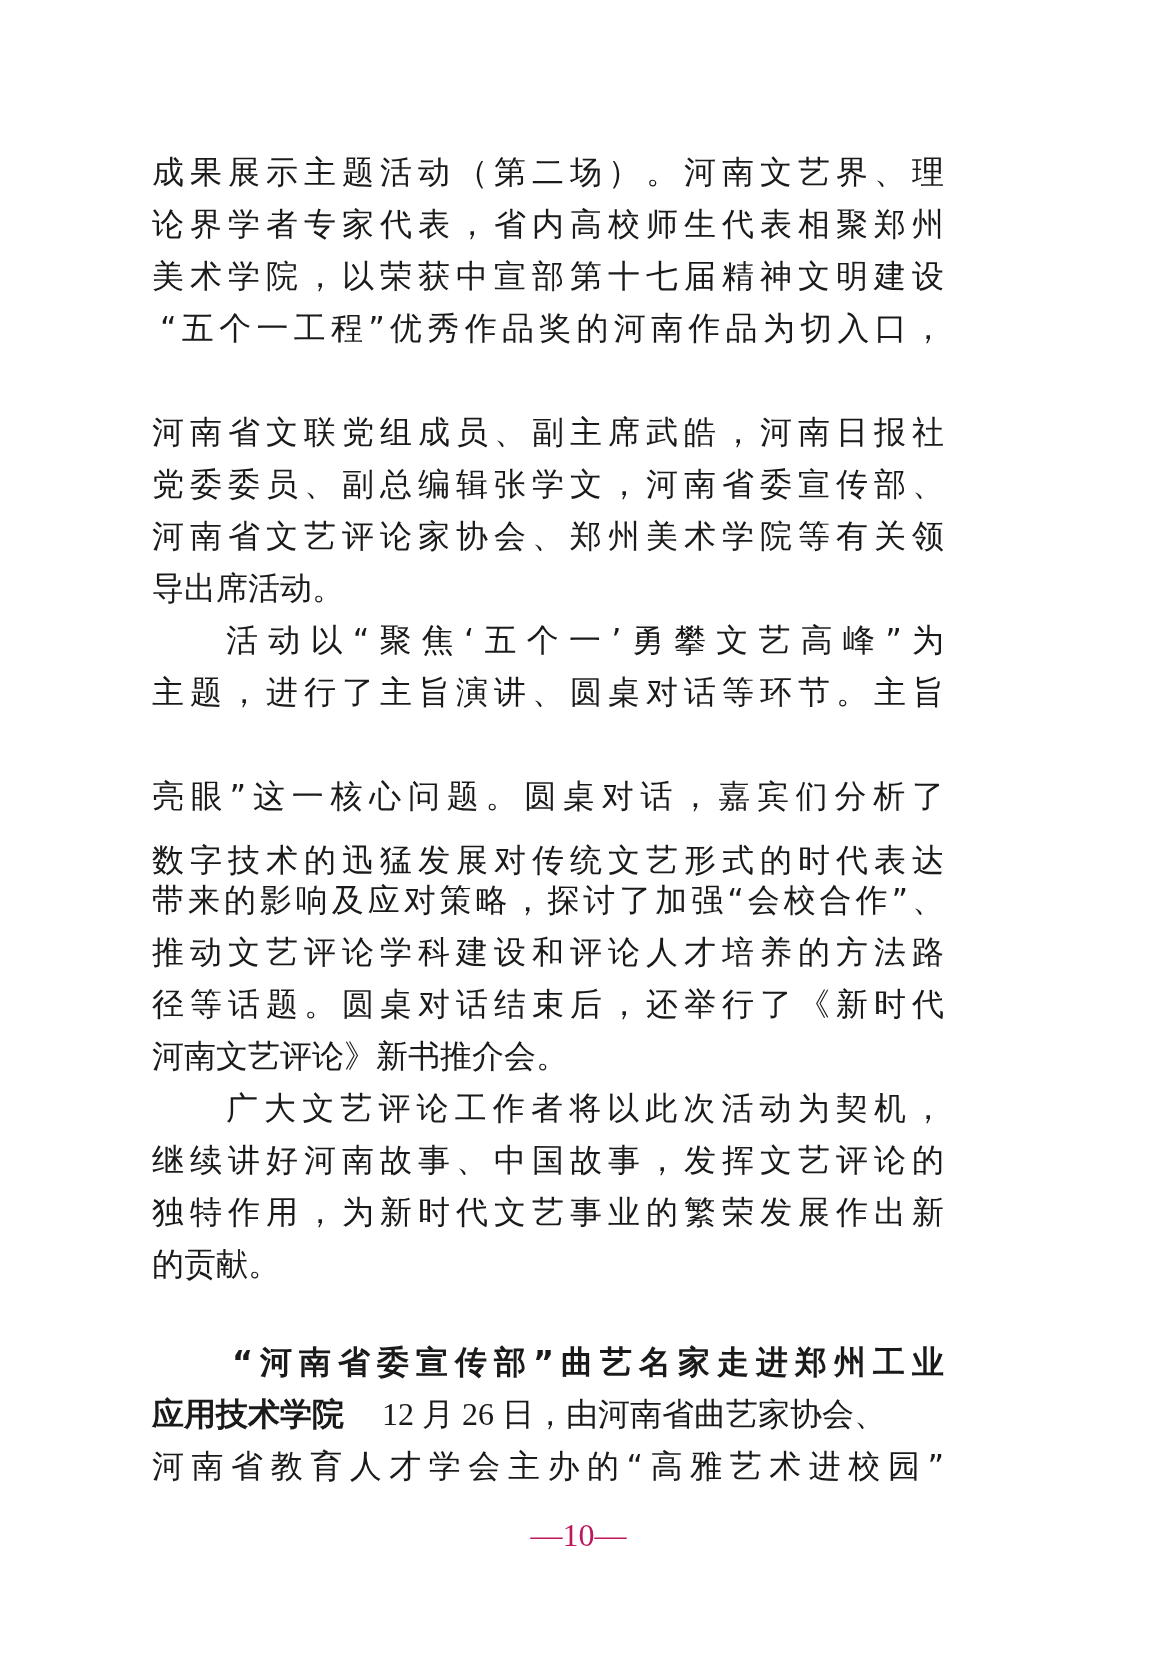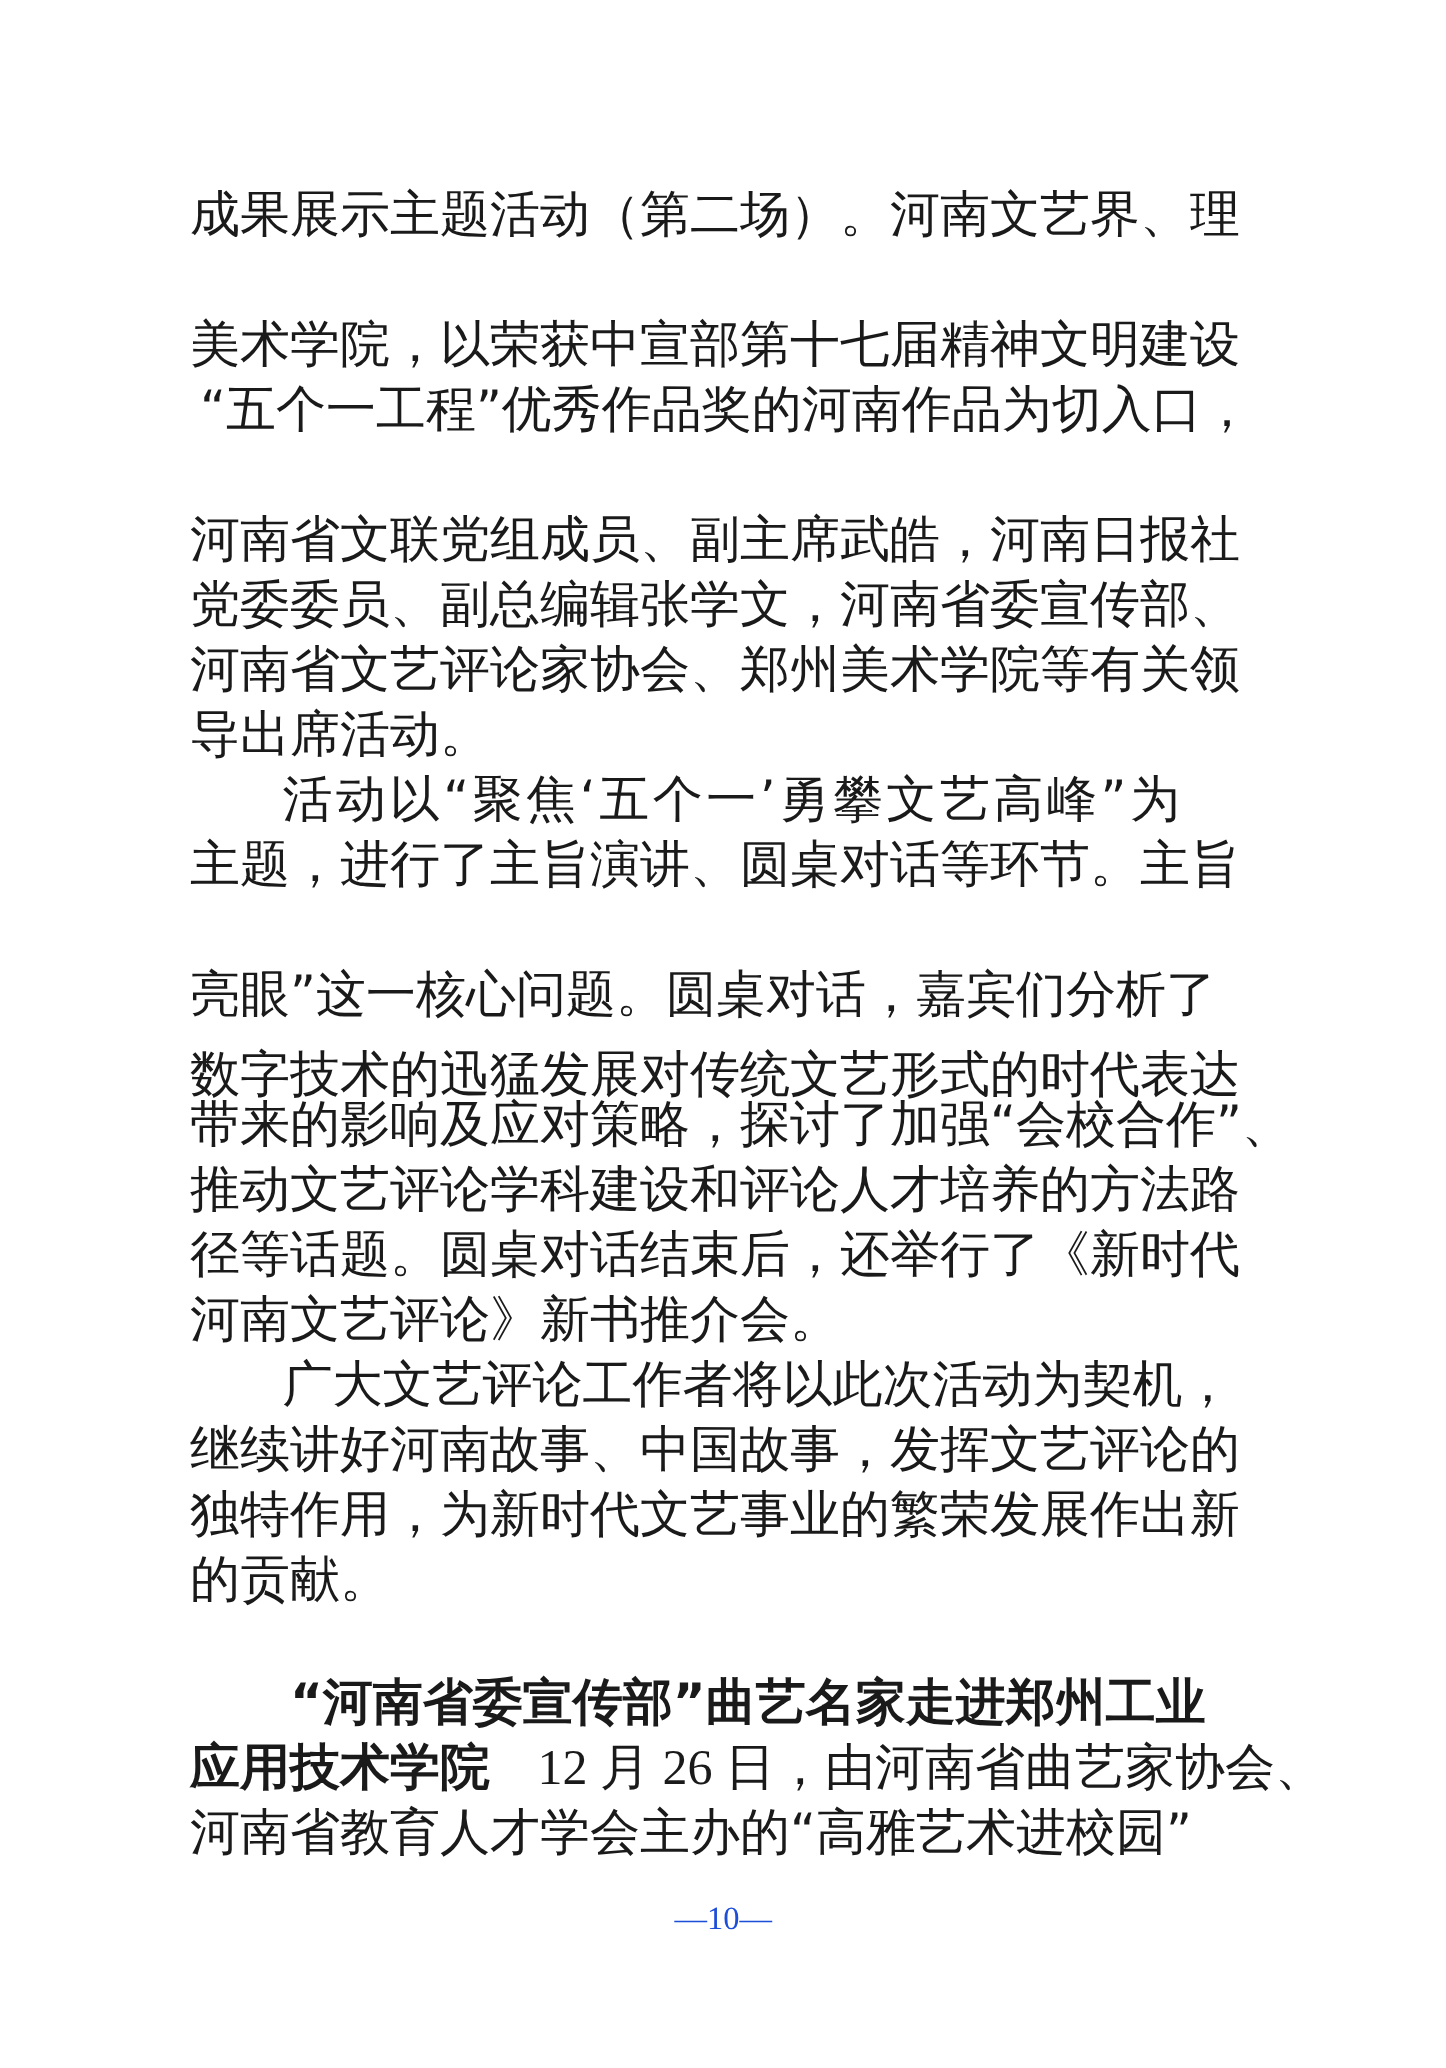--- a/index.html
+++ b/index.html
@@ -19,21 +19,21 @@
       position: absolute;
       left: 0; top: 0;
       width: 1157px; height: 1654px;
       background: #ffffff;
     }
     .line {
       position: absolute;
       left: 152px;
       width: 792px;
       height: 52px;
-      font-size: 40px;
+      font-size: 32px;
       line-height: 52px;
       white-space: nowrap;
       text-align: justify;
       text-align-last: justify;
       letter-spacing: 0;
     }
     .line.indent { left: 226px; width: 718px; }
     .line.last { text-align-last: left; }
     .line.quote-start { left: 160px; width: 784px; }
     .heading {
@@ -43,31 +43,32 @@
     .date-num {
       font-family: "Liberation Serif", serif;
     }
     .page-number {
       position: absolute;
       left: 0;
       width: 1157px;
       top: 1518px;
       text-align: center;
       font-family: "Liberation Serif", serif;
-      font-size: 26px;
+      font-size: 32px;
       line-height: 34px;
-      color: #1d4ed8;
+      color: #be185d;
     }
   </style>
 </head>
 <body>
 
 <div class="page">
 
   <div class="line" style="top:146px;">成果展示主题活动（第二场）。河南文艺界、理</div>
+  <div class="line" style="top:198px;">论界学者专家代表，省内高校师生代表相聚郑州</div>
   <div class="line" style="top:250px;">美术学院，以荣获中宣部第十七届精神文明建设</div>
   <div class="line quote-start" style="top:302px;">“五个一工程”优秀作品奖的河南作品为切入口，</div>
   <div class="line" style="top:406px;">河南省文联党组成员、副主席武皓，河南日报社</div>
   <div class="line" style="top:458px;">党委委员、副总编辑张学文，河南省委宣传部、</div>
   <div class="line" style="top:510px;">河南省文艺评论家协会、郑州美术学院等有关领</div>
   <div class="line last" style="top:562px;">导出席活动。</div>
 
   <div class="line indent" style="top:614px;">活动以“聚焦‘五个一’勇攀文艺高峰”为</div>
   <div class="line" style="top:666px;">主题，进行了主旨演讲、圆桌对话等环节。主旨</div>
   <div class="line" style="top:770px;">亮眼”这一核心问题。圆桌对话，嘉宾们分析了</div>

